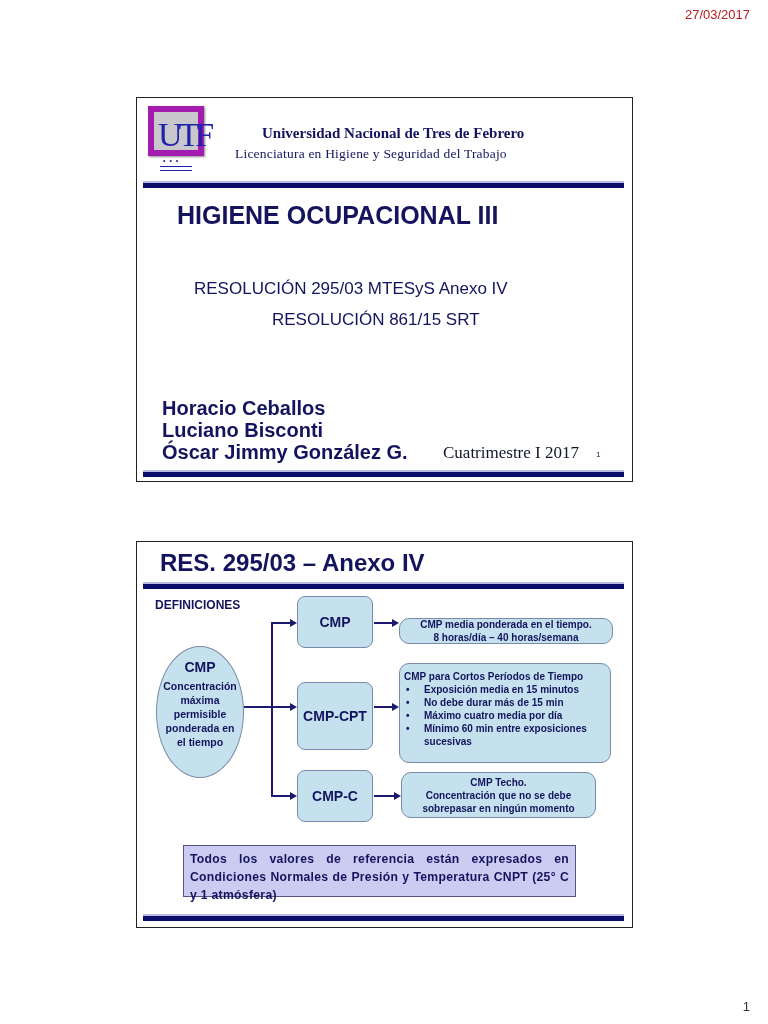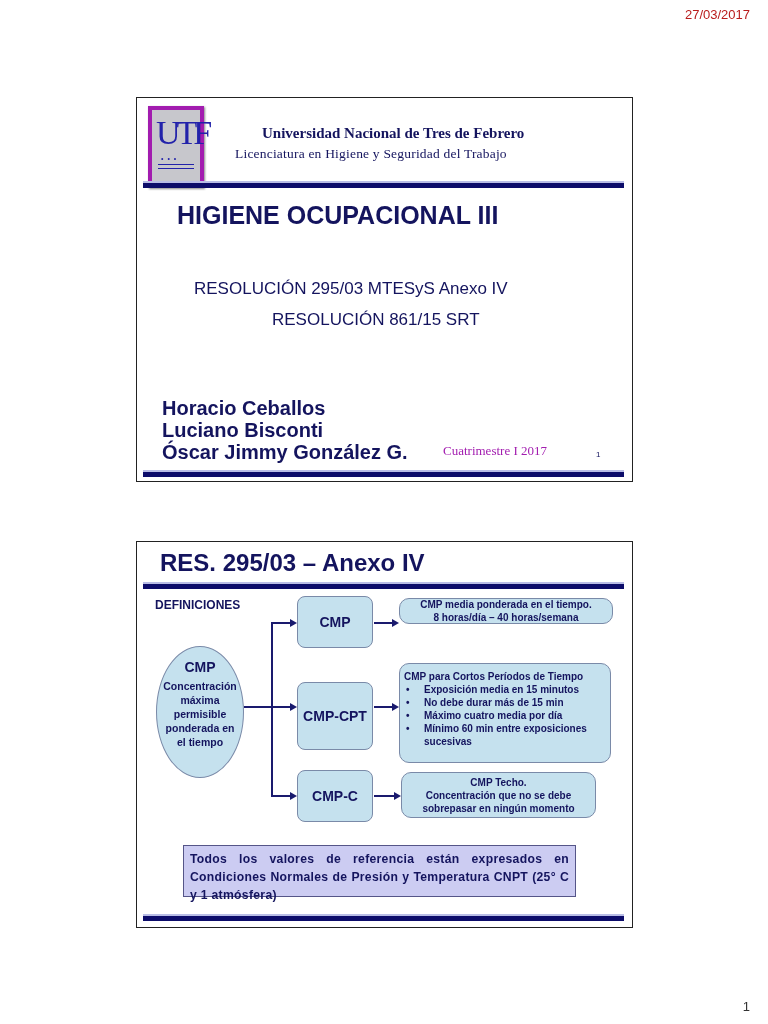--- a/index.html
+++ b/index.html
@@ -11,48 +11,48 @@
 
   .slide { position: absolute; left: 136px; width: 497px; border: 1px solid #222; background: #fff; }
   .slide1 { top: 97px; height: 385px; }
   .slide2 { top: 541px; height: 387px; }
 
   .rule { position: absolute; left: 6px; right: 8px; height: 8px; }
   .rule .light { height: 2px; background: #b9bde6; }
   .rule .dark { height: 5px; background: #0c0c6a; }
 
   
-  .logo { position: absolute; left: 11px; top: 8px; width: 56px; height: 82px; background: #c7c7cc; border: 4px solid #a21caf; box-shadow: 1px 1px 2px #888; }
+  .logo { position: absolute; left: 11px; top: 8px; width: 56px; height: 50px; background: #c7c7cc; border: 6px solid #a21caf; box-shadow: 1px 1px 2px #888; }
   .logo-letters { position: absolute; left: 4px; top: 5px; font-family: "Liberation Serif", serif; font-size: 34px; color: #2222aa; letter-spacing: -4px; line-height: 36px; }
   .logo-dots { position: absolute; left: 9px; top: 45px; font-size: 7px; color: #2222aa; letter-spacing: 1px; }
   .logo-band { position: absolute; left: 6px; right: 6px; top: 54px; height: 5px; border-top: 1px solid #2222aa; border-bottom: 1px solid #2222aa; font-size: 4px; }
   .univ { position: absolute; left: 125px; top: 27px; font-family: "Liberation Serif", serif; font-weight: bold; font-size: 15px; color: #14145e; }
   .carrera { position: absolute; left: 98px; top: 48px; font-family: "Liberation Serif", serif; font-size: 13.5px; color: #14145e; letter-spacing: 0.2px; }
   .s1-rule1 { top: 83px; }
   .main-title { position: absolute; left: 40px; top: 103px; font-weight: bold; font-size: 25px; color: #14145e; }
   .res1 { position: absolute; left: 57px; top: 181px; font-size: 17px; color: #14145e; }
   .res2 { position: absolute; left: 135px; top: 212px; font-size: 17px; color: #14145e; }
   .authors { position: absolute; left: 25px; top: 299px; font-weight: bold; font-size: 20px; line-height: 22px; color: #14145e; }
-  .cuatri { position: absolute; left: 306px; top: 345px; font-family: "Liberation Serif", serif; font-size: 13px; color: #a21caf; }
+  .cuatri { position: absolute; left: 306px; top: 345px; font-family: "Liberation Serif", serif; font-size: 17px; color: #0f172a; }
   .slide-num { position: absolute; left: 459px; top: 352px; font-size: 8px; color: #14145e; }
   .s1-rule2 { top: 372px; }
 
   
   .s2-title { position: absolute; left: 23px; top: 7px; font-weight: bold; font-size: 24px; color: #14145e; }
   .s2-rule1 { top: 40px; }
   .defs-label { position: absolute; left: 18px; top: 56px; font-weight: bold; font-size: 12px; color: #14145e; }
 
   .box { position: absolute; background: #c5e1ee; border: 1px solid #7a8aa8; border-radius: 8px; color: #14145e; font-weight: bold; display: flex; align-items: center; justify-content: center; text-align: center; }
   .mid-box { left: 160px; width: 76px; font-size: 14px; }
   .b-cmp { top: 54px; height: 52px; }
   .b-cpt { top: 140px; height: 68px; }
   .b-c { top: 228px; height: 52px; }
 
   .desc { position: absolute; font-size: 10px; line-height: 13px; border-radius: 10px; padding: 4px 6px; }
-  .d-cmp { left: 262px; top: 56px; width: 214px; height: 26px; text-align: right; }
+  .d-cmp { left: 262px; top: 76px; width: 214px; height: 26px; text-align: right; }
   .d-cpt { left: 262px; top: 121px; width: 212px; height: 100px; display: block; text-align: left; padding: 6px 4px; }
   .d-c { left: 264px; top: 230px; width: 195px; height: 46px; }
   .d-cpt ul { list-style: none; }
   .d-cpt li { position: relative; padding-left: 20px; }
   .d-cpt li::before { content: "•"; position: absolute; left: 2px; }
 
   .ellipse { position: absolute; left: 19px; top: 104px; width: 88px; height: 132px; border-radius: 50%; background: #c5e1ee; border: 1px solid #7a8aa8; text-align: center; color: #14145e; font-weight: bold; }
   .ell-title { margin-top: 12px; font-size: 14px; }
   .ell-desc { margin-top: 4px; font-size: 10.5px; line-height: 14px; padding: 0 3px; }
 

